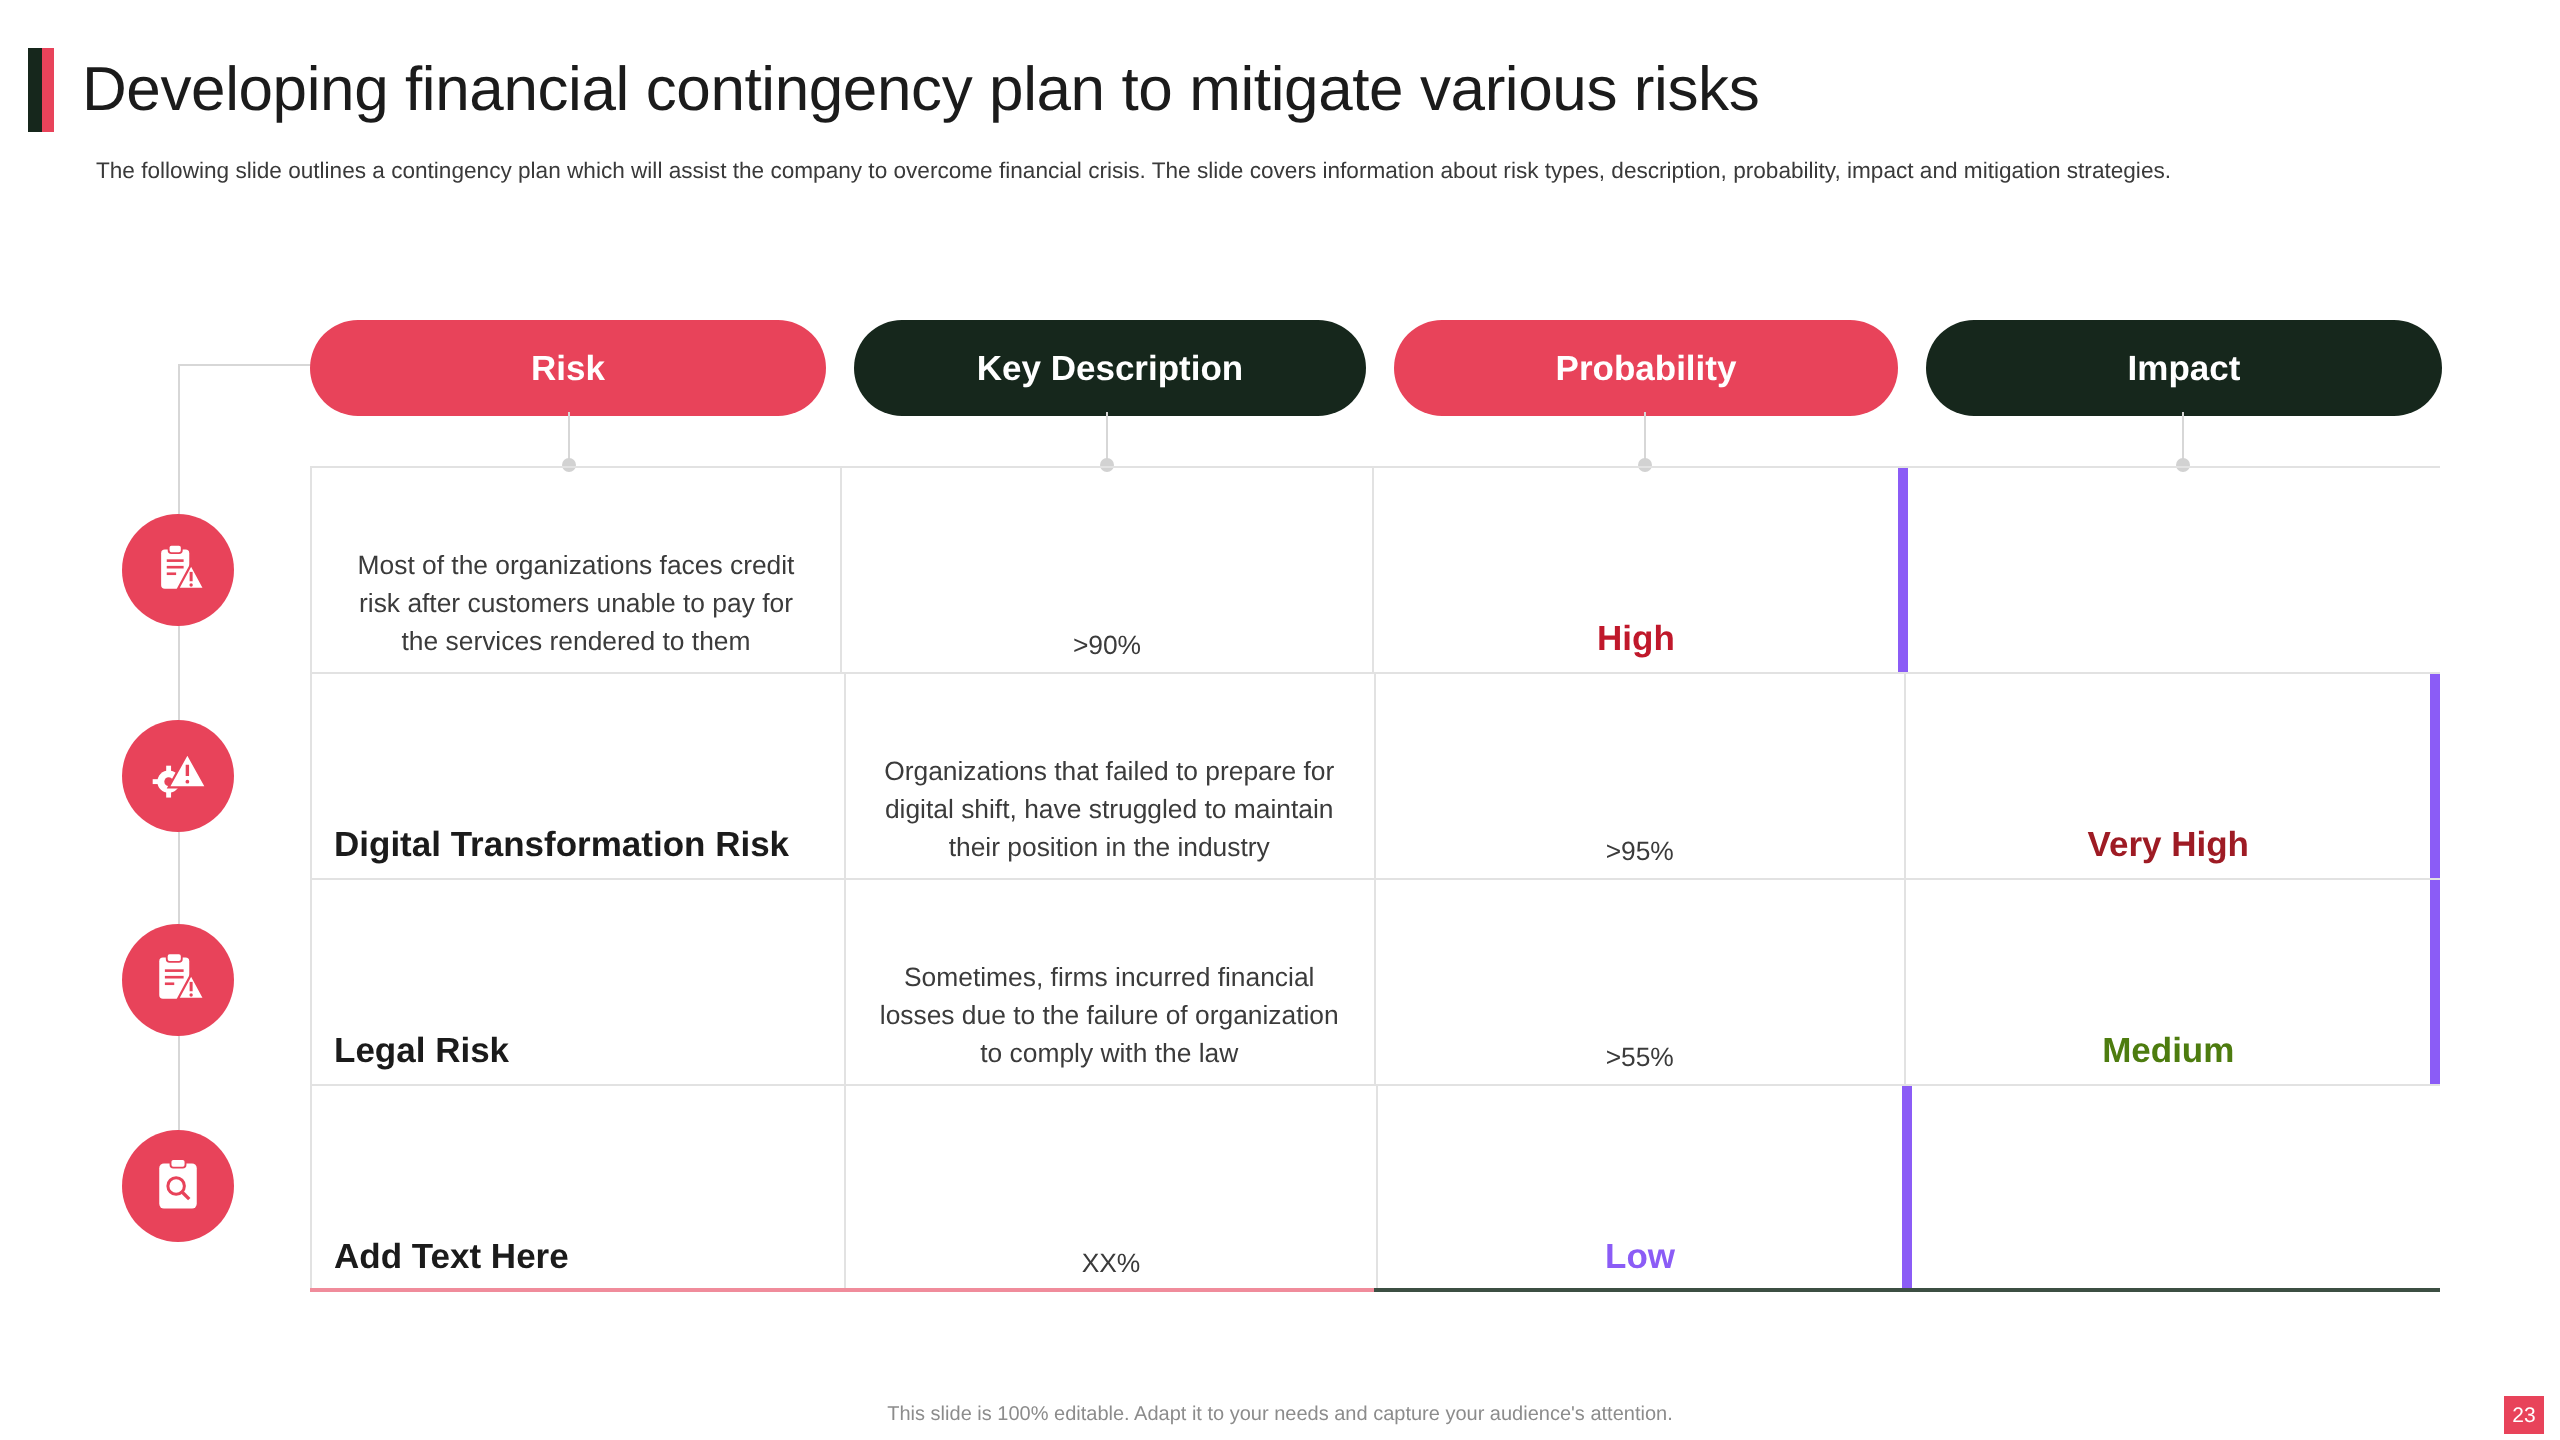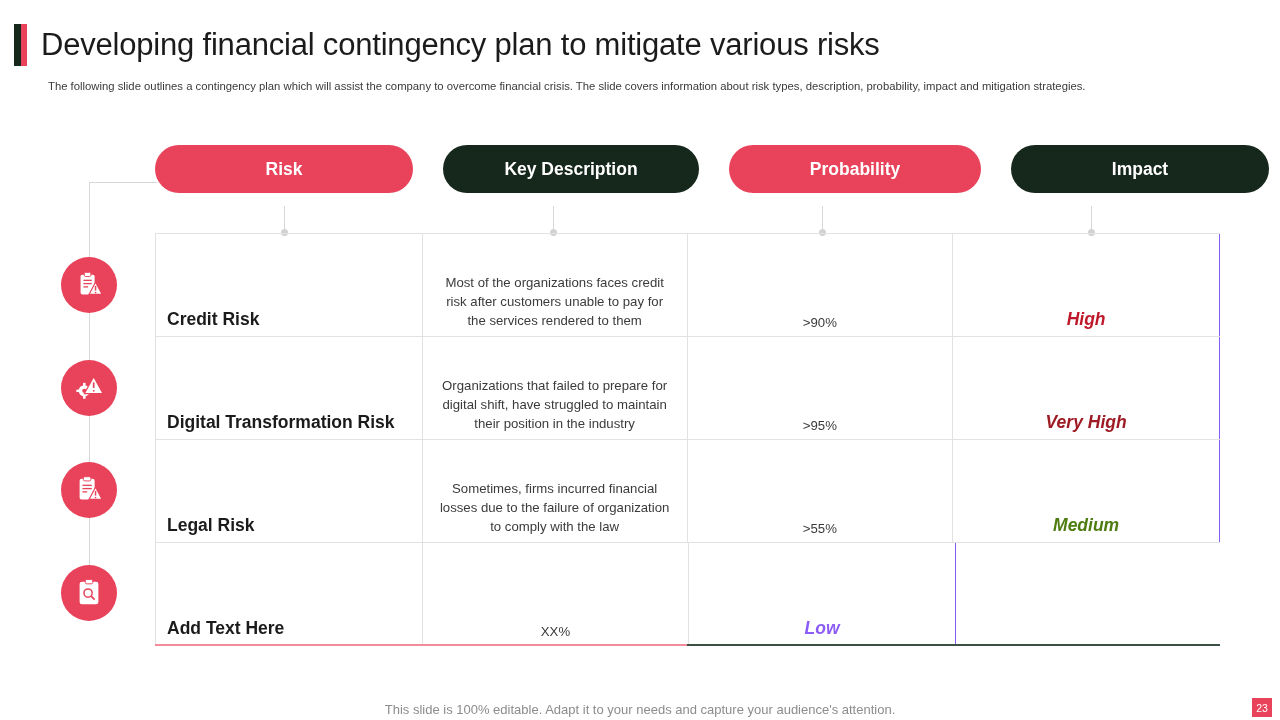--- a/index.html
+++ b/index.html
@@ -58,23 +58,23 @@
   .connector-v {
     position: absolute;
     left: 89px; top: 182px;
     width: 1px; height: 412px;
     background: #d7d7d7;
   }
 
   
   .headers {
     position: absolute;
-    left: 155px; top: 145px;
+    left: 155px; top: 160px;
     display: flex;
-    gap: 30px;
+    gap: 14px;
   }
   .pill {
     height: 48px;
     border-radius: 24px;
     display: flex; align-items: center; justify-content: center;
     color: #ffffff;
     font-size: 17.5px;
     font-weight: bold;
   }
   .pill.red { background: #e8435a; }
@@ -114,21 +114,21 @@
   }
   .cell {
     border-right: 1px solid #e2e2e2;
     display: flex; align-items: flex-end; justify-content: center;
     padding: 6px 14px;
     text-align: center;
   }
   .c-risk { width: 267px; justify-content: flex-start; padding-left: 11px; }
   .c-desc { width: 265px; }
   .c-prob { width: 266px; }
-  .c-impact { width: 267px; border-right: 1px solid #8b5cf6; font-style: italic; }
+  .c-impact { width: 267px; border-right: 5px solid #8b5cf6; }
 
   .risk-name {
     font-size: 17.5px;
     font-weight: bold;
     color: #1b1b1b;
     text-align: left;
   }
   .desc-text {
     font-size: 13.2px;
     color: #3b3b3b;
@@ -163,21 +163,21 @@
     background: #e8435a;
     display: flex; align-items: center; justify-content: center;
   }
   .icon-badge svg { display: block; }
 
   
   .footer-note {
     position: absolute;
     left: 0; right: 0; top: 702px;
     text-align: center;
-    font-size: 13px;
+    font-size: 10px;
     color: #8c8c8c;
   }
   .page-num {
     position: absolute;
     right: 8px; top: 698px;
     width: 20px; height: 19px;
     background: #e8435a;
     color: #ffffff;
     font-size: 10.5px;
     display: flex; align-items: center; justify-content: center;
@@ -210,23 +210,20 @@
   <div class="dot-stem" style="left:553px;"></div>
   <div class="dot" style="left:550px;"></div>
   <div class="dot-stem" style="left:822px;"></div>
   <div class="dot" style="left:819px;"></div>
   <div class="dot-stem" style="left:1091px;"></div>
   <div class="dot" style="left:1088px;"></div>
 
   <div class="table">
 
     <div class="row">
-      <div class="cell c-risk">
-        <span class="risk-name">Credit Risk</span>
-      </div>
       <div class="cell c-desc">
         <span class="desc-text">Most of the organizations faces credit risk after customers unable to pay for the services rendered to them</span>
       </div>
       <div class="cell c-prob">
         <span class="prob-text">&gt;90%</span>
       </div>
       <div class="cell c-impact">
         <span class="impact-text" style="color:#c0182b">High</span>
       </div>
     </div>

